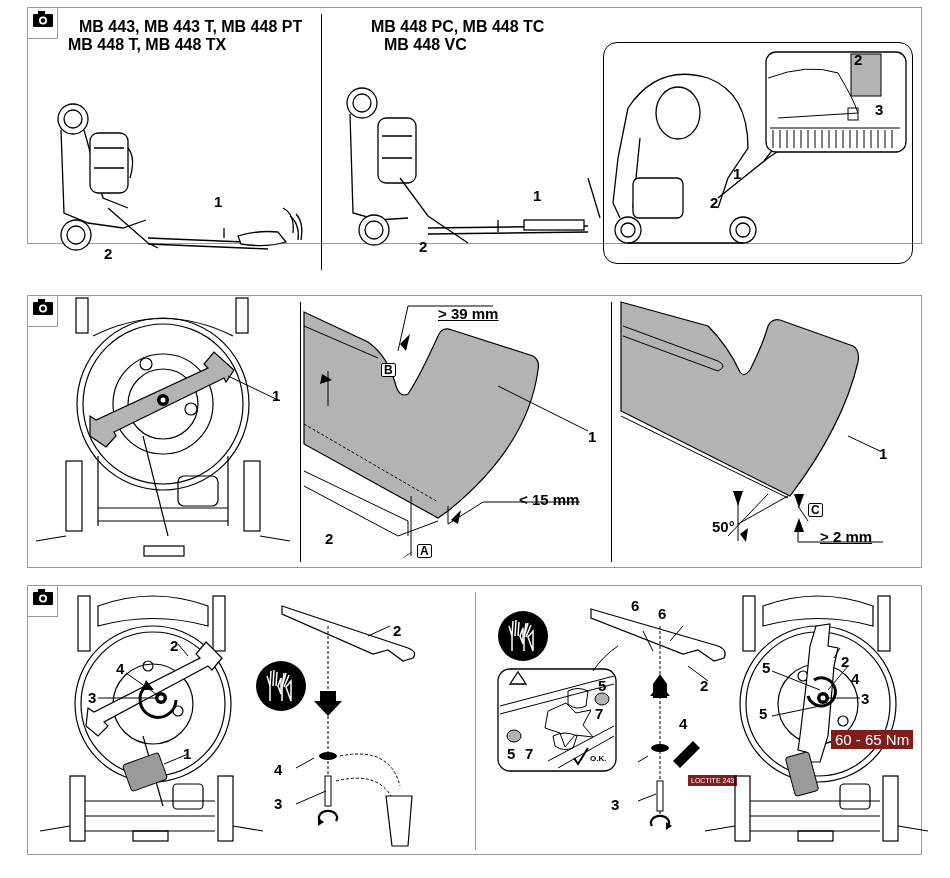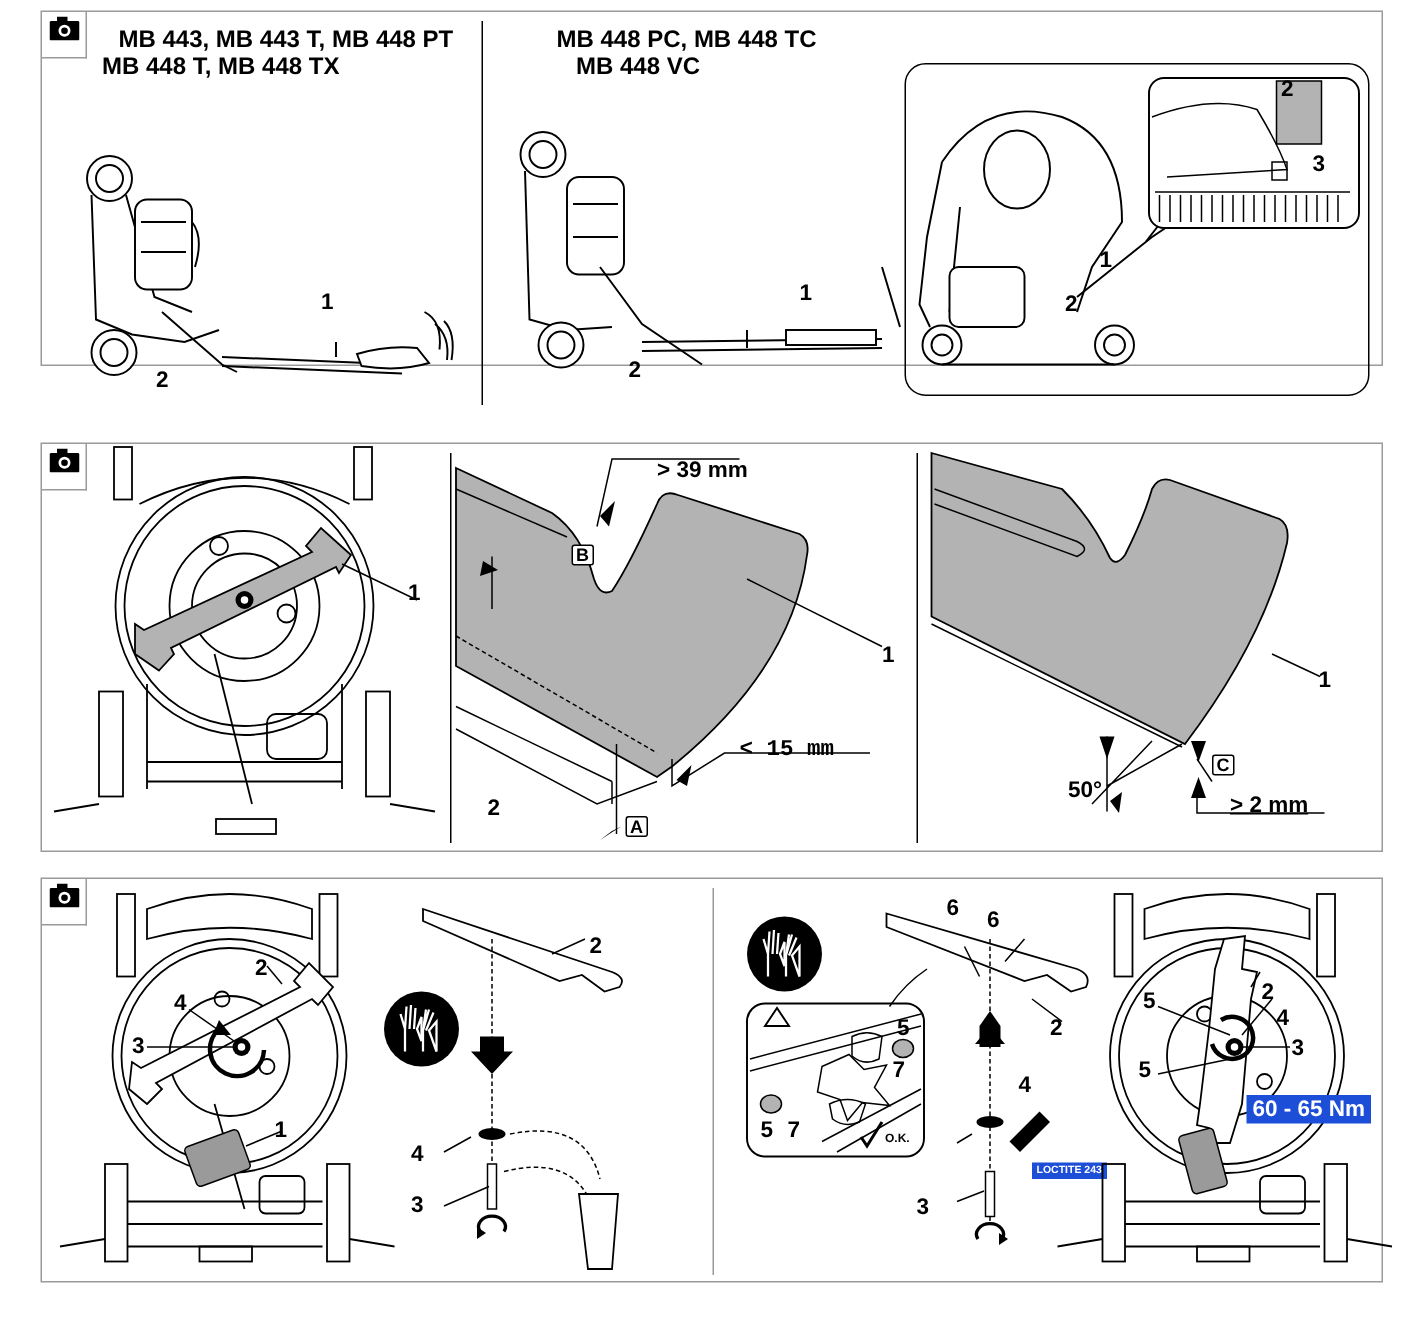--- a/index.html
+++ b/index.html
@@ -6,21 +6,21 @@
   body{width:950px;height:878px;position:relative;overflow:hidden;font-family:"Liberation Sans",sans-serif;color:#000;}
   .panel{position:absolute;left:27px;width:895px;border:1px solid #9a9a9a;background:#fff;box-sizing:border-box;}
   .cam{position:absolute;left:0;top:0;width:30px;height:31px;border-right:1px solid #9a9a9a;border-bottom:1px solid #9a9a9a;box-sizing:border-box;}
   .cam svg{position:absolute;left:5px;top:3px;}
   .title{position:absolute;font-weight:bold;font-size:16px;line-height:18px;white-space:pre;}
   .vdiv{position:absolute;width:1px;background:#000;}
   .vdiv.grey{background:#9a9a9a;}
   .lbl{position:absolute;font-weight:bold;font-size:15px;line-height:15px;}
   .dim{position:absolute;font-weight:bold;font-size:15px;line-height:15px;white-space:nowrap;}
   .boxlbl{position:absolute;font-weight:bold;font-size:12px;line-height:12px;border:1.5px solid #000;padding:0 2px;border-radius:2px;background:#fff;}
-  .blackbadge{position:absolute;background:#1d4ed8;color:#fff;font-weight:bold;white-space:nowrap;}
+  .blackbadge{position:absolute;background:#7f1d1d;color:#fff;font-weight:normal;white-space:nowrap;}
   svg.ill{position:absolute;left:0;top:0;overflow:visible;}
 </style>
 </head>
 <body>
 
 <div class="panel" style="top:7px;height:237px;">
   <div class="cam">
     <svg width="20" height="16" viewBox="0 0 20 16">
         <rect x="0" y="3" width="20" height="13" rx="1" fill="#000"></rect>
         <rect x="5" y="0" width="7" height="4" fill="#000"></rect>
@@ -155,24 +155,24 @@
       <path d="M300 75 L300 110"></path>
       <path d="M383 200 L383 260"></path>
       <path d="M420 210 L420 228 L455 206 L552 206"></path>
       <path d="M470 90 L560 135"></path>
     </g>
     <polygon points="372,48 382,38 378,55" fill="#000"></polygon>
     <polygon points="294,78 304,84 292,88" fill="#000"></polygon>
     <polygon points="423,224 433,214 430,228" fill="#000"></polygon>
     <polygon points="380,258 372,264 386,255" fill="#000"></polygon>
   </svg>
-  <div class="dim" style="left:410px;top:10px;">&gt; 39 mm</div>
+  <div class="dim" style="left:410px;top:10px;text-decoration:underline;">&gt; 39 mm</div>
   <div class="boxlbl" style="left:353px;top:67px;">B</div>
   <div class="lbl" style="left:560px;top:133px;">1</div>
-  <div class="dim" style="left:465px;top:196px;font-family:Liberation Mono, monospace;">&lt; 15 mm</div>
+  <div class="dim" style="left:491px;top:196px;">&lt; 15 mm</div>
   <div class="lbl" style="left:297px;top:235px;">2</div>
   <div class="boxlbl" style="left:389px;top:248px;">A</div>
   <div class="vdiv" style="left:583px;top:6px;height:260px;"></div>
 
   <svg class="ill" width="895" height="273">
     <path d="M593 6 L680 30 Q700 50 712 76 Q716 82 722 74 Q735 48 740 30 Q744 22 752 24 L825 50 Q832 54 830 66 Q815 130 762 200 L593 115 Z" fill="#b3b3b3" stroke="#000" stroke-width="1.2"></path>
     <g fill="none" stroke="#000" stroke-width="1">
       <path d="M595 30 L690 65 Q700 70 690 75 L595 40"></path>
       <path d="M593 120 L760 202"></path>
       <path d="M740 198 L700 240 M760 200 L710 228"></path>

